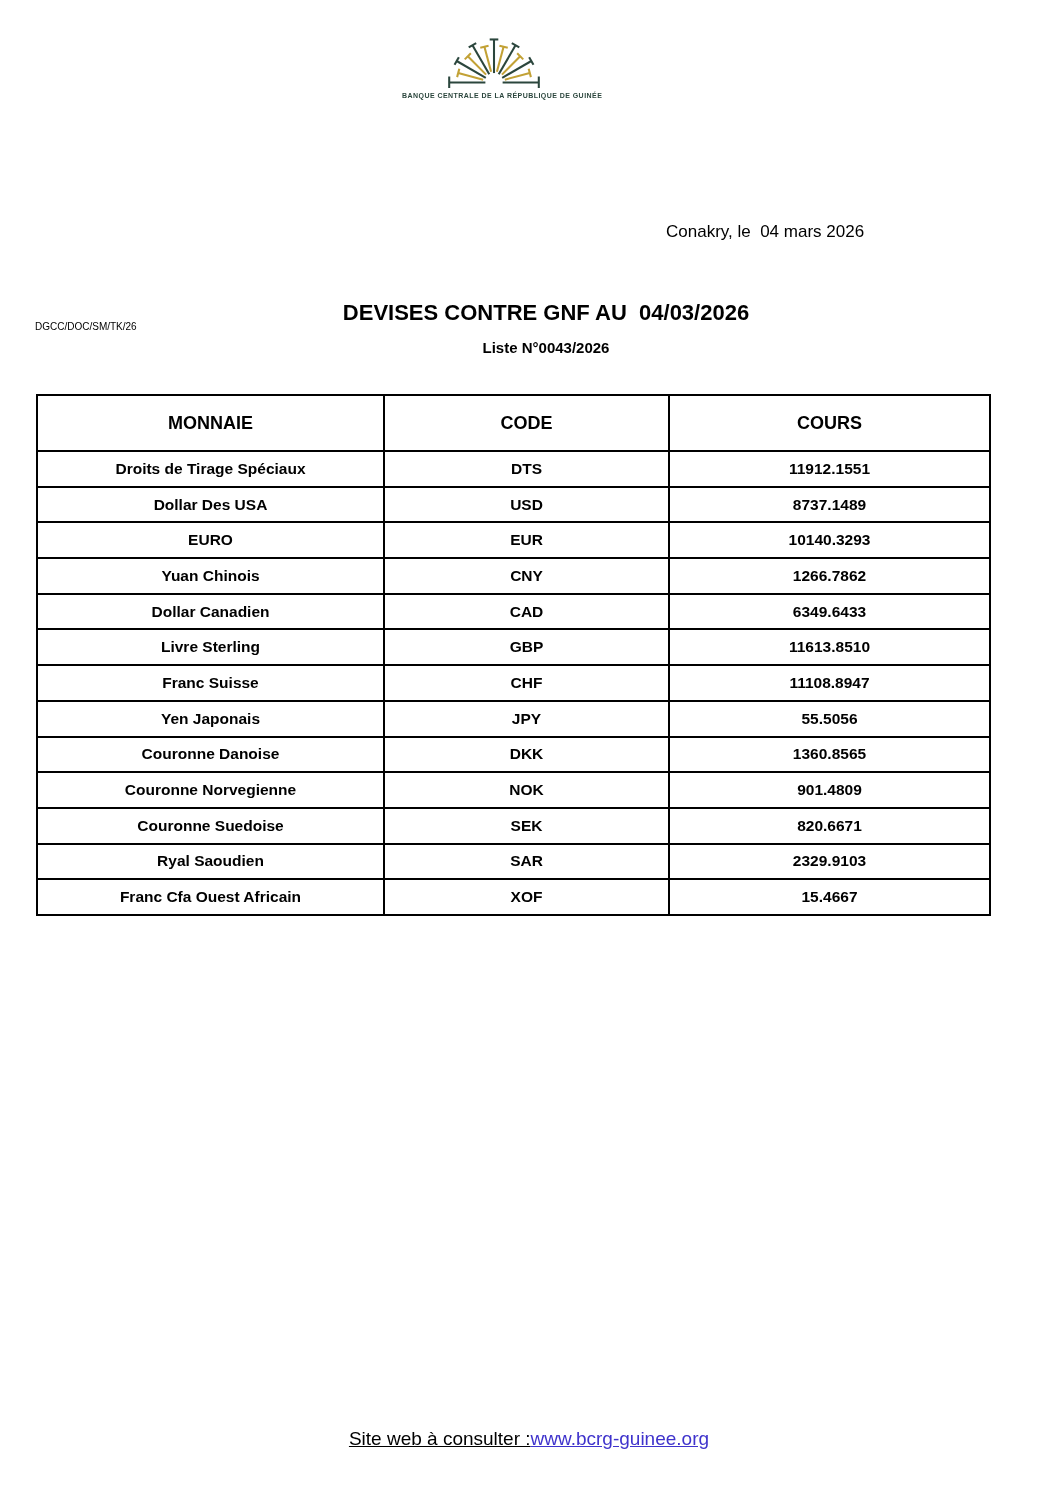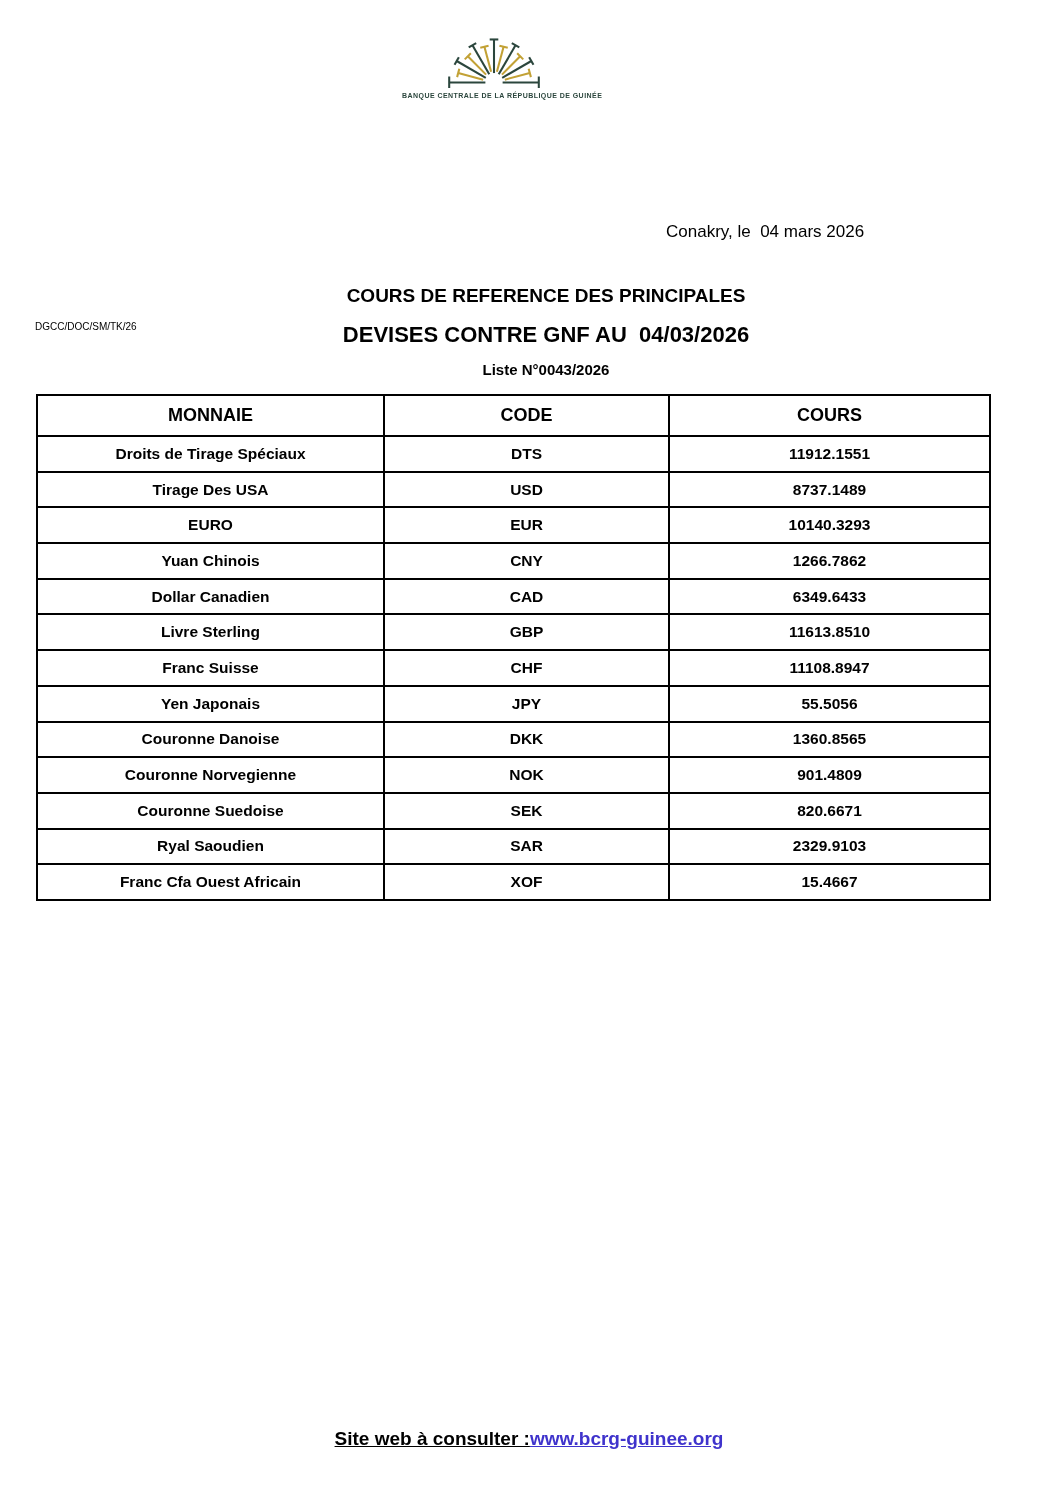--- a/index.html
+++ b/index.html
@@ -31,27 +31,27 @@
   
   .rates-table {
     position: absolute; top: 394px; left: 36px;
     width: 953px; border-collapse: collapse; table-layout: fixed;
   }
   .rates-table th, .rates-table td {
     border: 2px solid #000000;
     text-align: center; vertical-align: middle; padding: 0;
     overflow: hidden;
   }
-  .rates-table th { height: 41px; font-size: 18px; font-weight: bold; }
+  .rates-table th { height: 56px; font-size: 18px; font-weight: bold; }
   .rates-table td { height: 35.7px; font-size: 15.5px; font-weight: bold; }
 
   
   .footer {
     position: absolute; top: 1428px; left: 0; width: 1058px;
-    text-align: center; font-size: 19px; font-weight: bold;
+    text-align: center; font-size: 19px; font-weight: normal;
   }
   .footer .site-label { color: #000000; text-decoration: underline; }
   .footer .site-link  { text-decoration: underline; cursor: pointer; }
 </style>
 </head>
 <body>
 
 <div class="page">
 
   <div class="logo-block">
@@ -84,21 +84,20 @@
         <line x1="117" y1="63" x2="117" y2="49" stroke="#2B463D" stroke-width="2.4"></line>
       </svg>
     <div class="logo-tagline" style="color: rgb(43, 70, 61);">BANQUE CENTRALE DE LA RÉPUBLIQUE DE GUINÉE</div>
   </div>
 
   <div class="place-date">Conakry, le  04 mars 2026</div>
 
   <div class="doc-ref">DGCC/DOC/SM/TK/26</div>
 
   <div class="title-block">
-    <div class="title-line1">COURS DE REFERENCE DES PRINCIPALES</div>
     <div class="title-line2">DEVISES CONTRE GNF AU  04/03/2026</div>
     <div class="liste-no">Liste N°0043/2026</div>
   </div>
 
   <table class="rates-table">
     <colgroup>
       <col style="width:347px">
         <col style="width:285px">
         <col style="width:321px">
     </colgroup>
@@ -109,21 +108,21 @@
         <th>COURS</th>
       </tr>
     </thead>
     <tbody>
         <tr>
           <td>Droits de Tirage Spéciaux</td>
           <td>DTS</td>
           <td>11912.1551</td>
         </tr>
         <tr>
-          <td>Tirage Des USA</td>
+          <td>Dollar Des USA</td>
           <td>USD</td>
           <td>8737.1489</td>
         </tr>
         <tr>
           <td>EURO</td>
           <td>EUR</td>
           <td>10140.3293</td>
         </tr>
         <tr>
           <td>Yuan Chinois</td>

